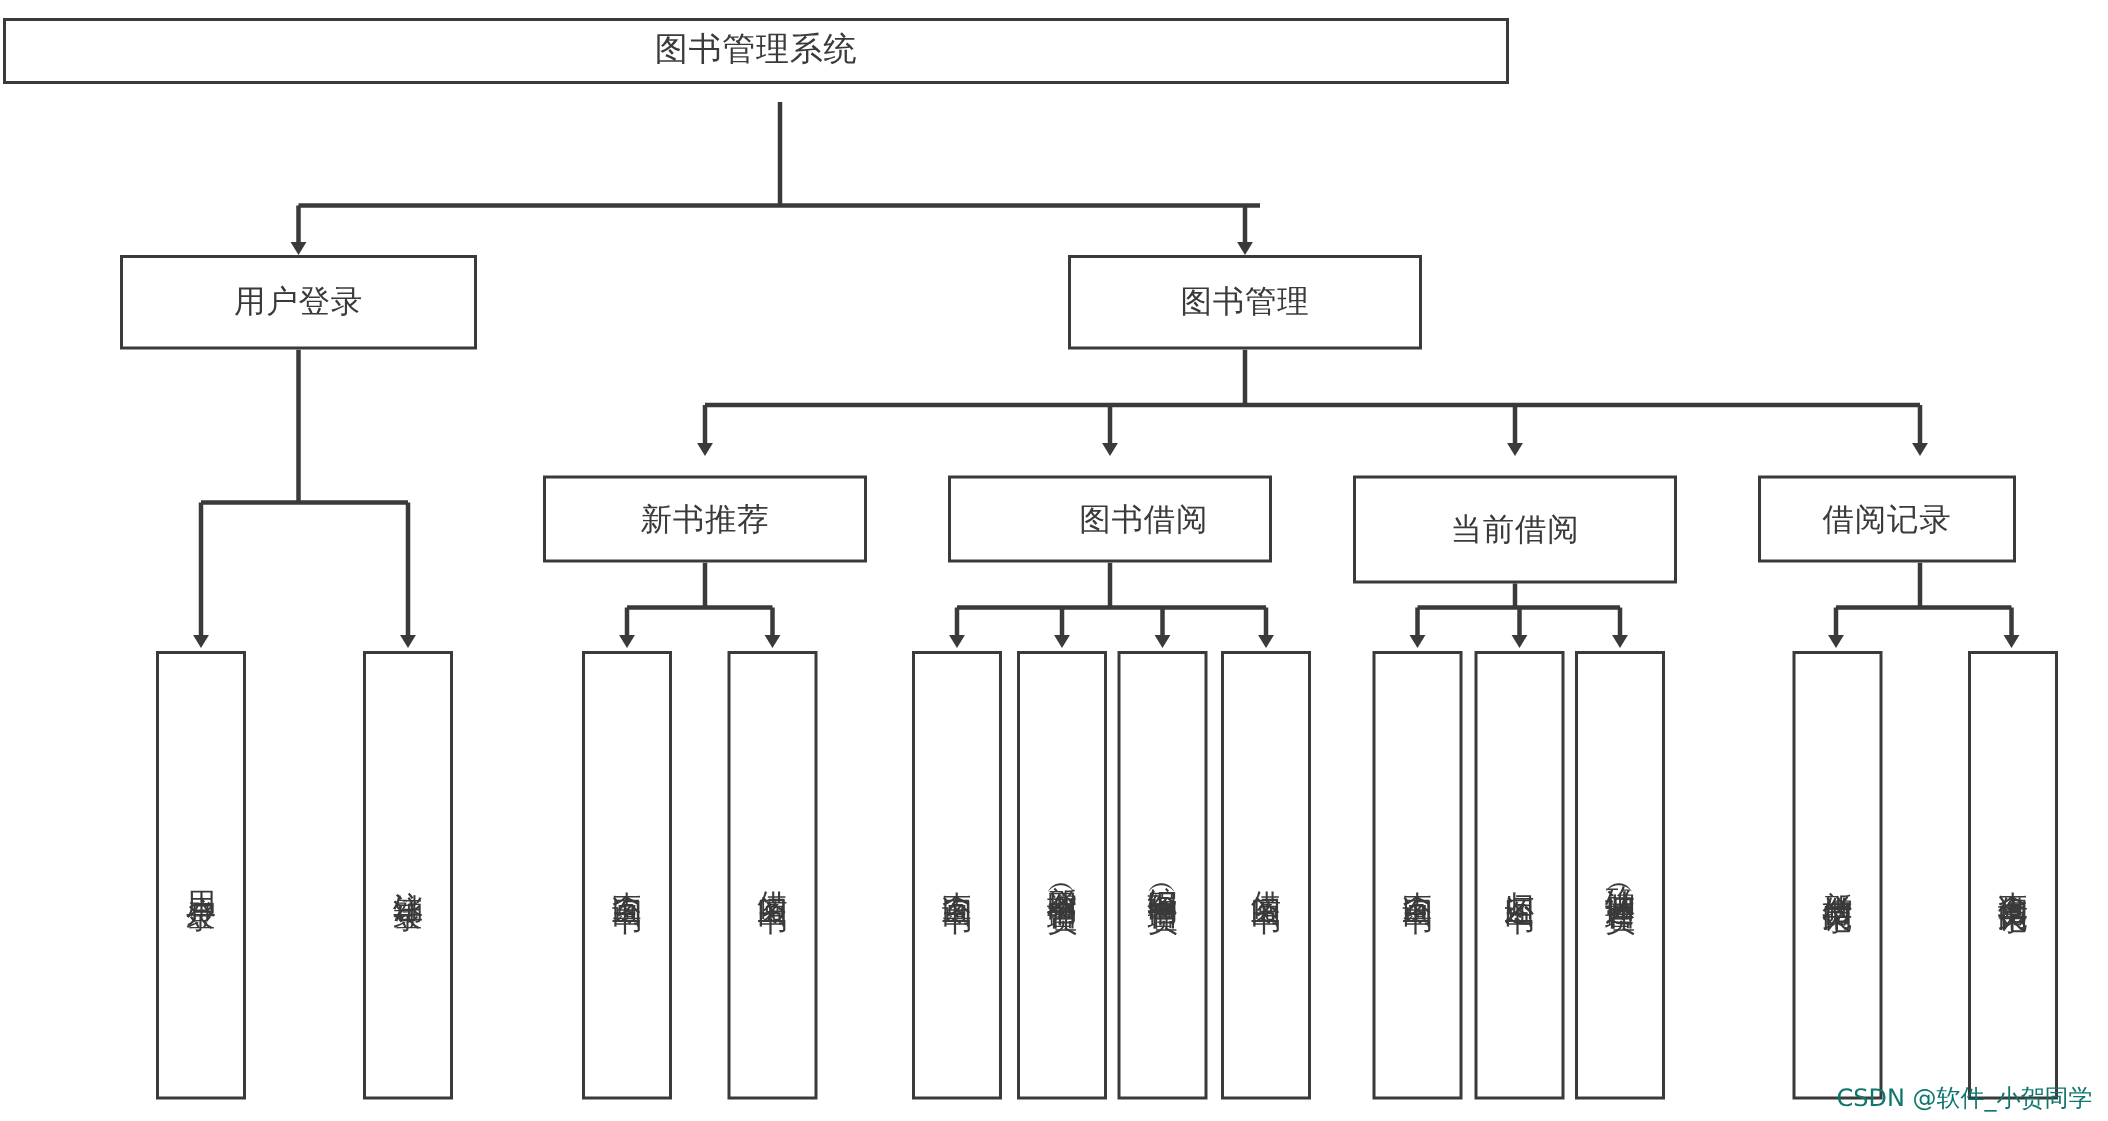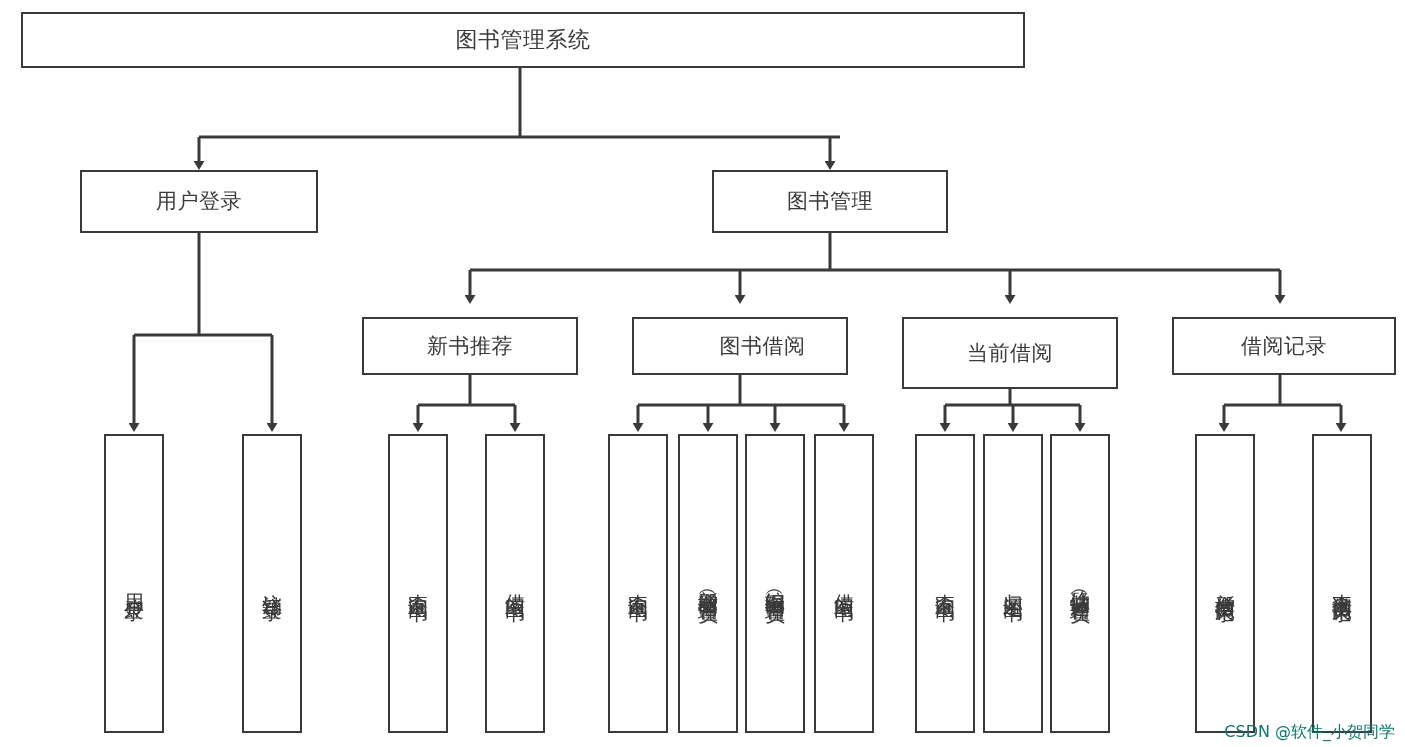--- a/index.html
+++ b/index.html
@@ -130,21 +130,21 @@
       <path d="M1013,405 L1013,424" marker-end="url(#arrow)"></path>
       <path d="M1080,405 L1080,424" marker-end="url(#arrow)"></path>
 
       <path d="M1280,375 L1280,405"></path>
       <path d="M1224,405 L1341,405"></path>
       <path d="M1224,405 L1224,424" marker-end="url(#arrow)"></path>
       <path d="M1341,405 L1341,424" marker-end="url(#arrow)"></path>
     </g>
   </svg>
 
-  <div class="node h root" style="left:21px; top:12px; width:1004px; height:56px;">
+  <div class="node h root" style="left:2px; top:12px; width:1004px; height:44px;">
     <span class="node-label">图书管理系统</span>
   </div>
 
   <div class="node h" style="left:80px; top:170px; width:238px; height:63px;">
     <span class="node-label">用户登录</span>
   </div>
 
   <div class="node h" style="left:712px; top:170px; width:236px; height:63px;">
     <span class="node-label">图书管理</span>
   </div>
@@ -154,21 +154,21 @@
   </div>
 
   <div class="node h" style="left:632px; top:317px; width:216px; height:58px;padding-left:45px;">
     <span class="node-label">图书借阅</span>
   </div>
 
   <div class="node h" style="left:902px; top:317px; width:216px; height:72px;">
     <span class="node-label">当前借阅</span>
   </div>
 
-  <div class="node h" style="left:1172px; top:317px; width:224px; height:58px;align-items:center;">
+  <div class="node h" style="left:1172px; top:317px; width:172px; height:58px;align-items:center;">
     <span class="node-label">借阅记录</span>
   </div>
 
   <div class="node v" style="left:104px; top:434px; width:60px; height:299px;">
     <span class="node-label">用户登录</span>
   </div>
 
   <div class="node v" style="left:242px; top:434px; width:60px; height:299px;">
     <span class="node-label">注销登录</span>
   </div>

